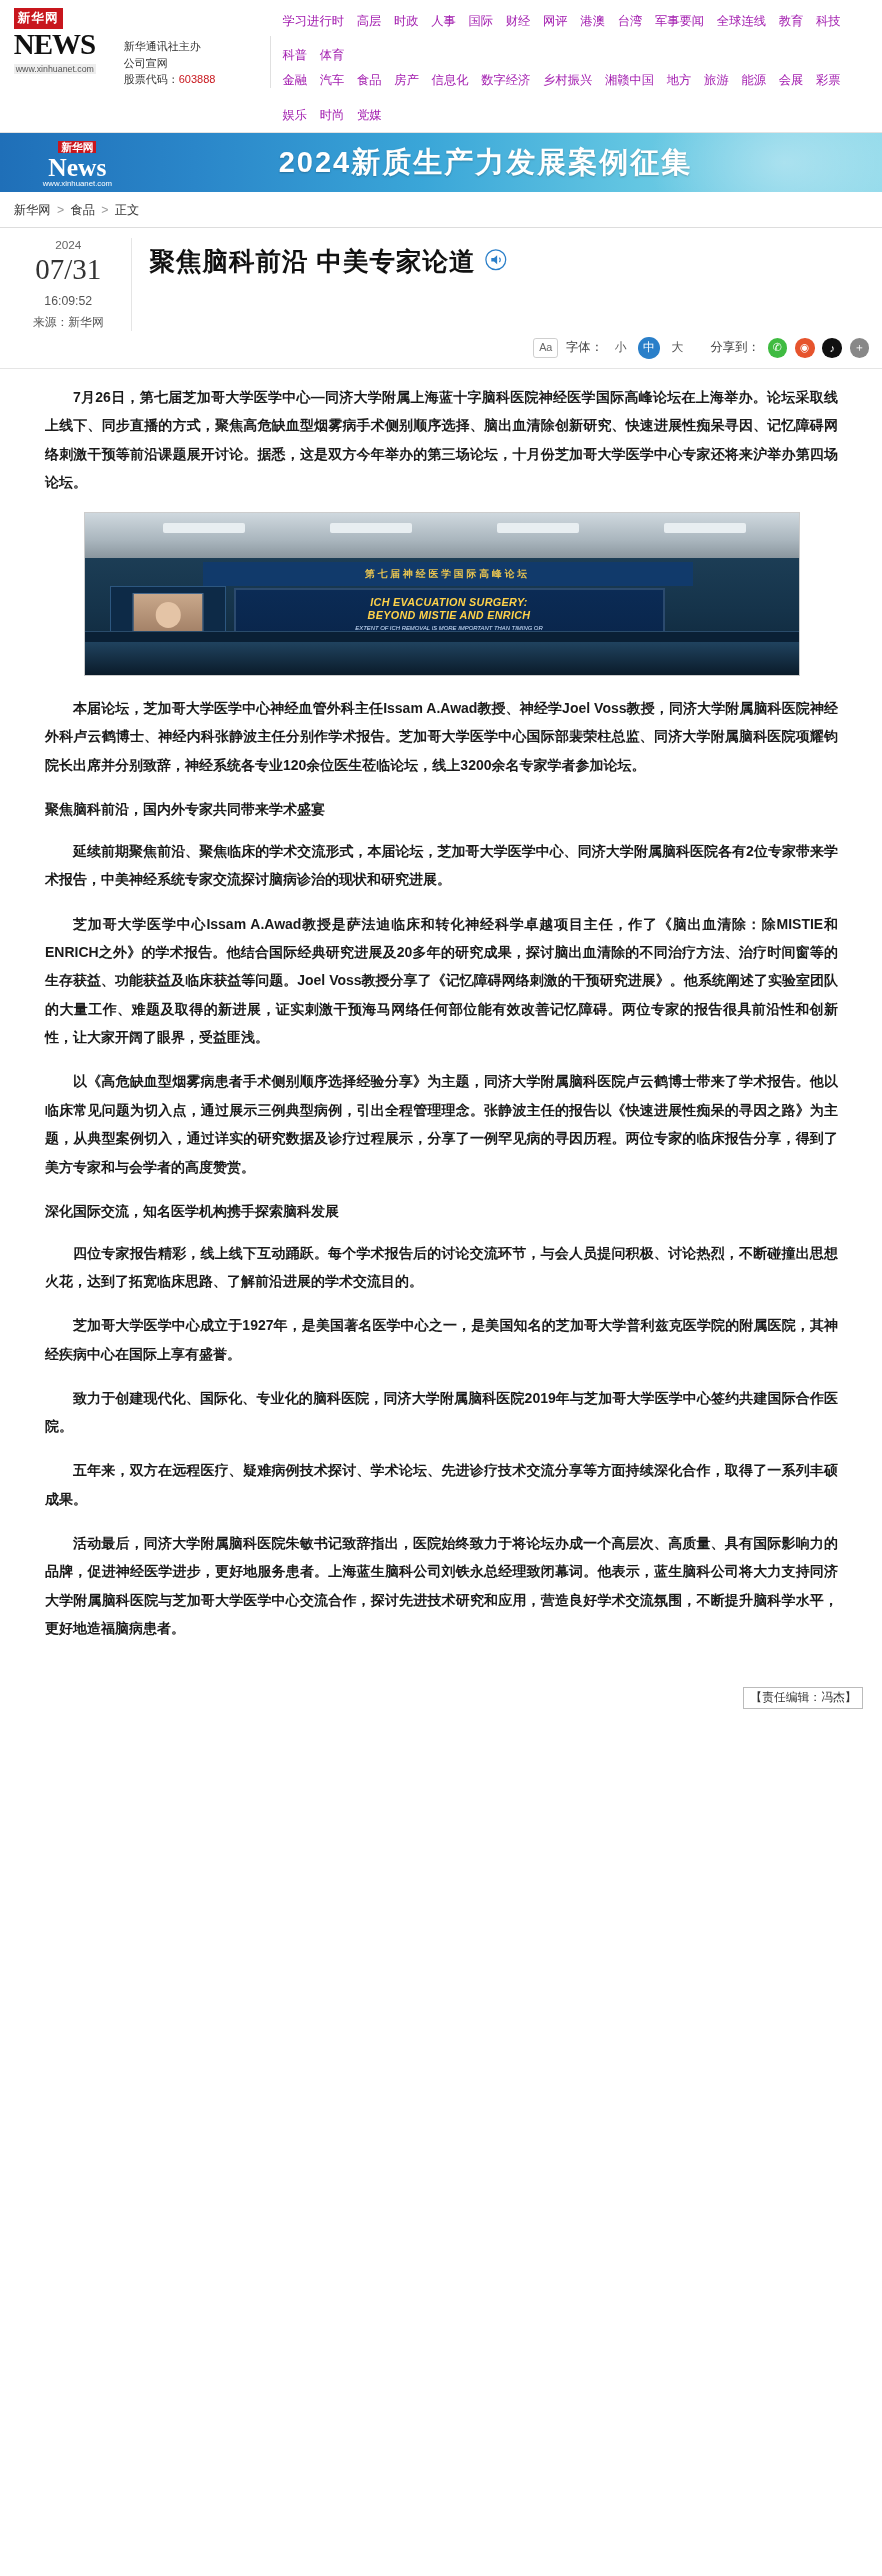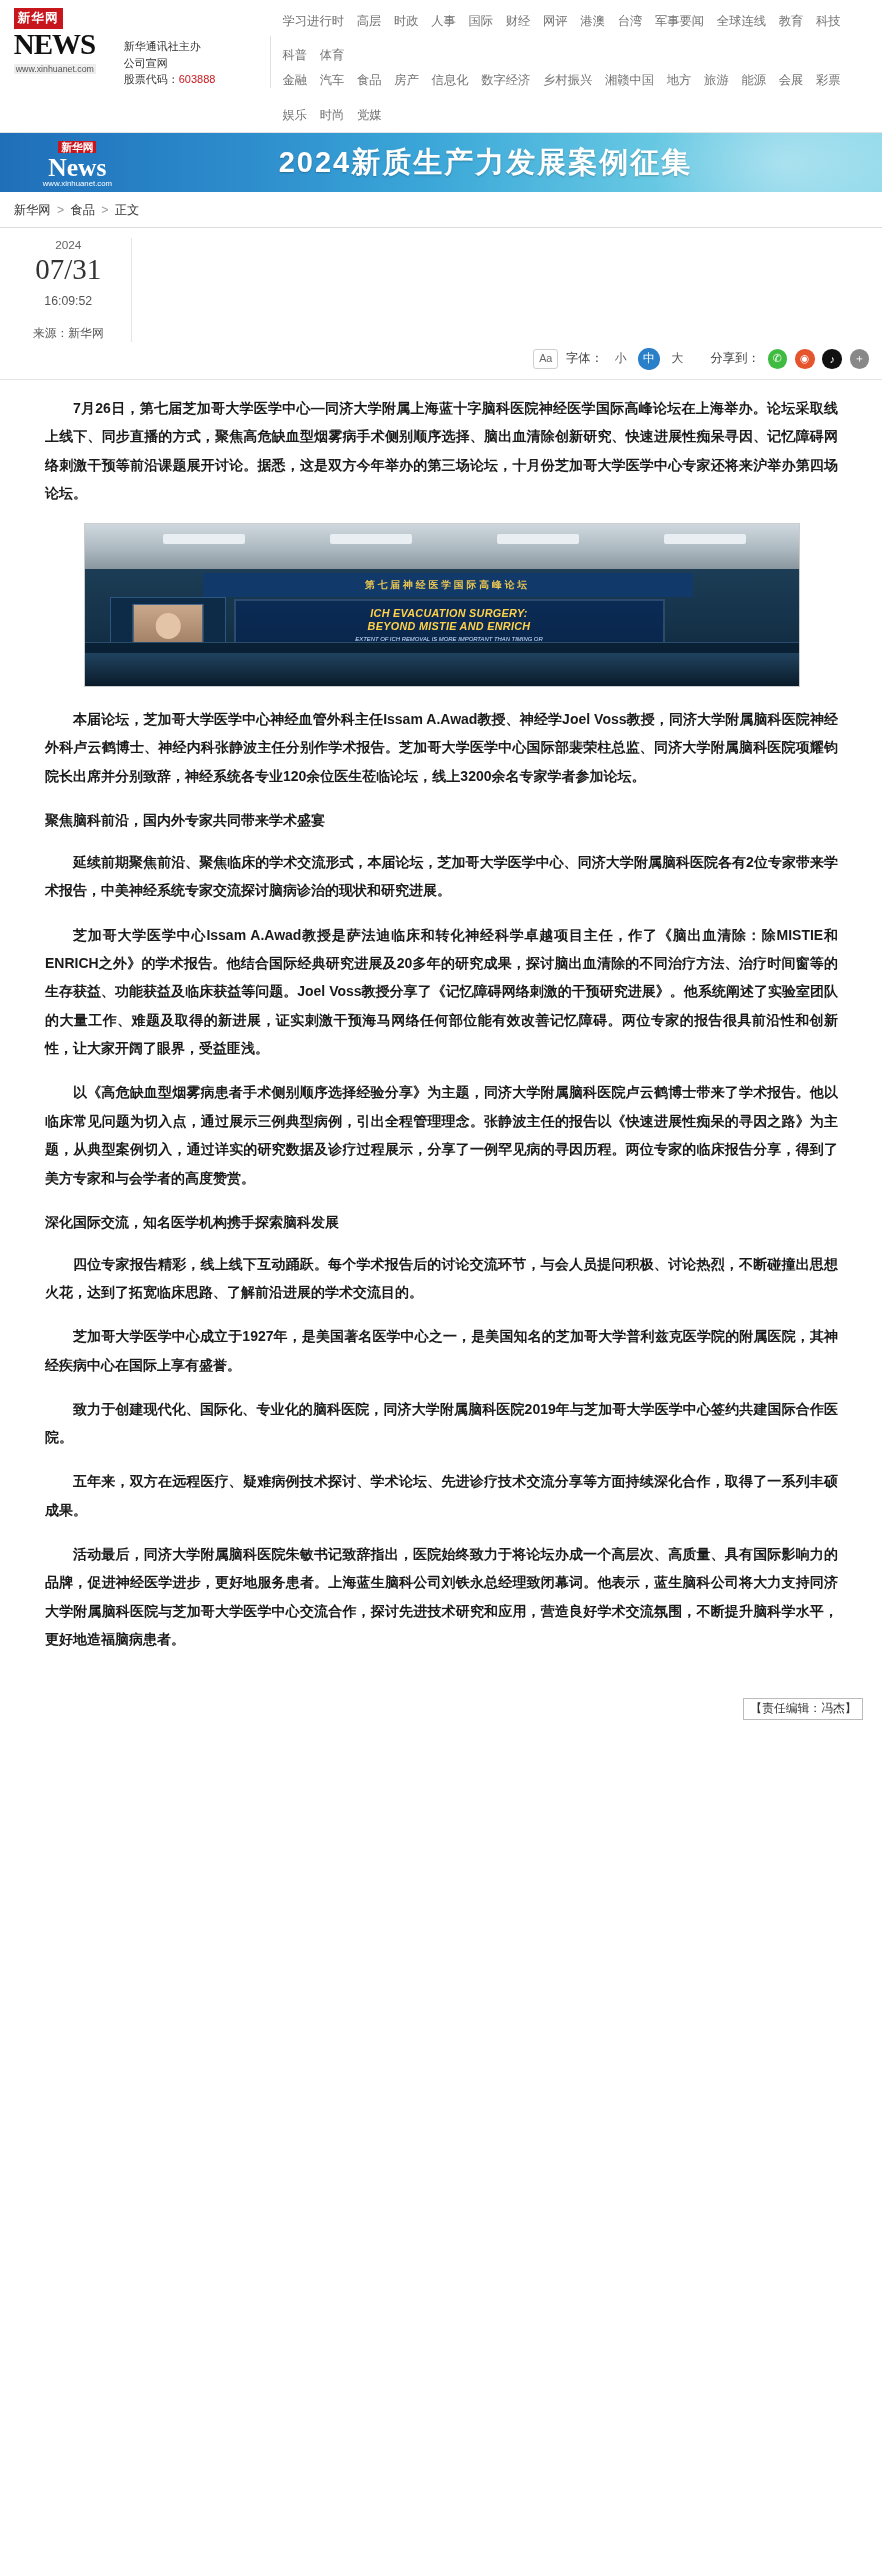--- a/index.html
+++ b/index.html
@@ -59,21 +59,21 @@
     margin-right: 11.8px;
     margin-top: 28px;
   }
   .corp-col .red { color: #c8161d; }
   .nav-col {
     flex: 1;
     padding-top: 2.9px;
   }
   .nav-row {
     font-size: 12.3px;
-    color: #737373;
+    color: #a21caf;
     line-height: 21.6px;
     display: flex;
     flex-wrap: wrap;
     gap: 12.7px;
   }
   .nav-row span { cursor: pointer; white-space: nowrap; }
   .nav-row.second { margin-top: 3.9px; }
 
   
   .banner {
@@ -153,21 +153,21 @@
     padding-right: 7.8px;
   }
   .date-year { font-size: 11.8px; color: #666; line-height: 15.7px; }
   .date-md {
     font-size: 29px;
     color: #333;
     font-family: "Liberation Serif", serif;
     line-height: 33px;
   }
   .date-time { font-size: 12.3px; color: #555; margin-top: 7.8px; }
-  .date-src { font-size: 11.8px; color: #555; margin-top: 18px; }
+  .date-src { font-size: 11.8px; color: #555; margin-top: 7px; }
   .title-col {
     flex: 1;
     padding-left: 17.7px;
     display: flex;
     align-items: flex-start;
   }
   .headline {
     font-size: 25.5px;
     font-weight: bold;
     color: #111;
@@ -429,20 +429,28 @@
   <span class="sep">&gt;</span>
   <span>正文</span>
 </div>
 
 <div class="article-head">
   <div class="date-col">
     <div class="date-year">2024</div>
     <div class="date-md">07/31</div>
     <div class="date-time">16:09:52</div>
     <div class="date-src">来源：新华网</div>
+  </div>
+  <div class="title-col">
+    <div class="headline">聚焦脑科前沿 中美专家论道</div>
+    <svg class="speaker-icon" viewBox="0 0 24 24">
+      <circle cx="12" cy="12" r="11" fill="none" stroke="#2a7fc9" stroke-width="1.4"></circle>
+      <path d="M7 10h3l3.5-3v10L10 14H7z" fill="#2a7fc9"></path>
+      <path d="M16 9.5a4 4 0 010 5" fill="none" stroke="#2a7fc9" stroke-width="1.2"></path>
+    </svg>
   </div>
 </div>
 
 <div class="toolbar">
   <span class="aa-box">Aa</span>
   <span class="tb-label">字体：</span>
   <span class="size-btn">小</span>
   <span class="size-btn mid">中</span>
   <span class="size-btn">大</span>
   <span class="share-label">分享到：</span>

